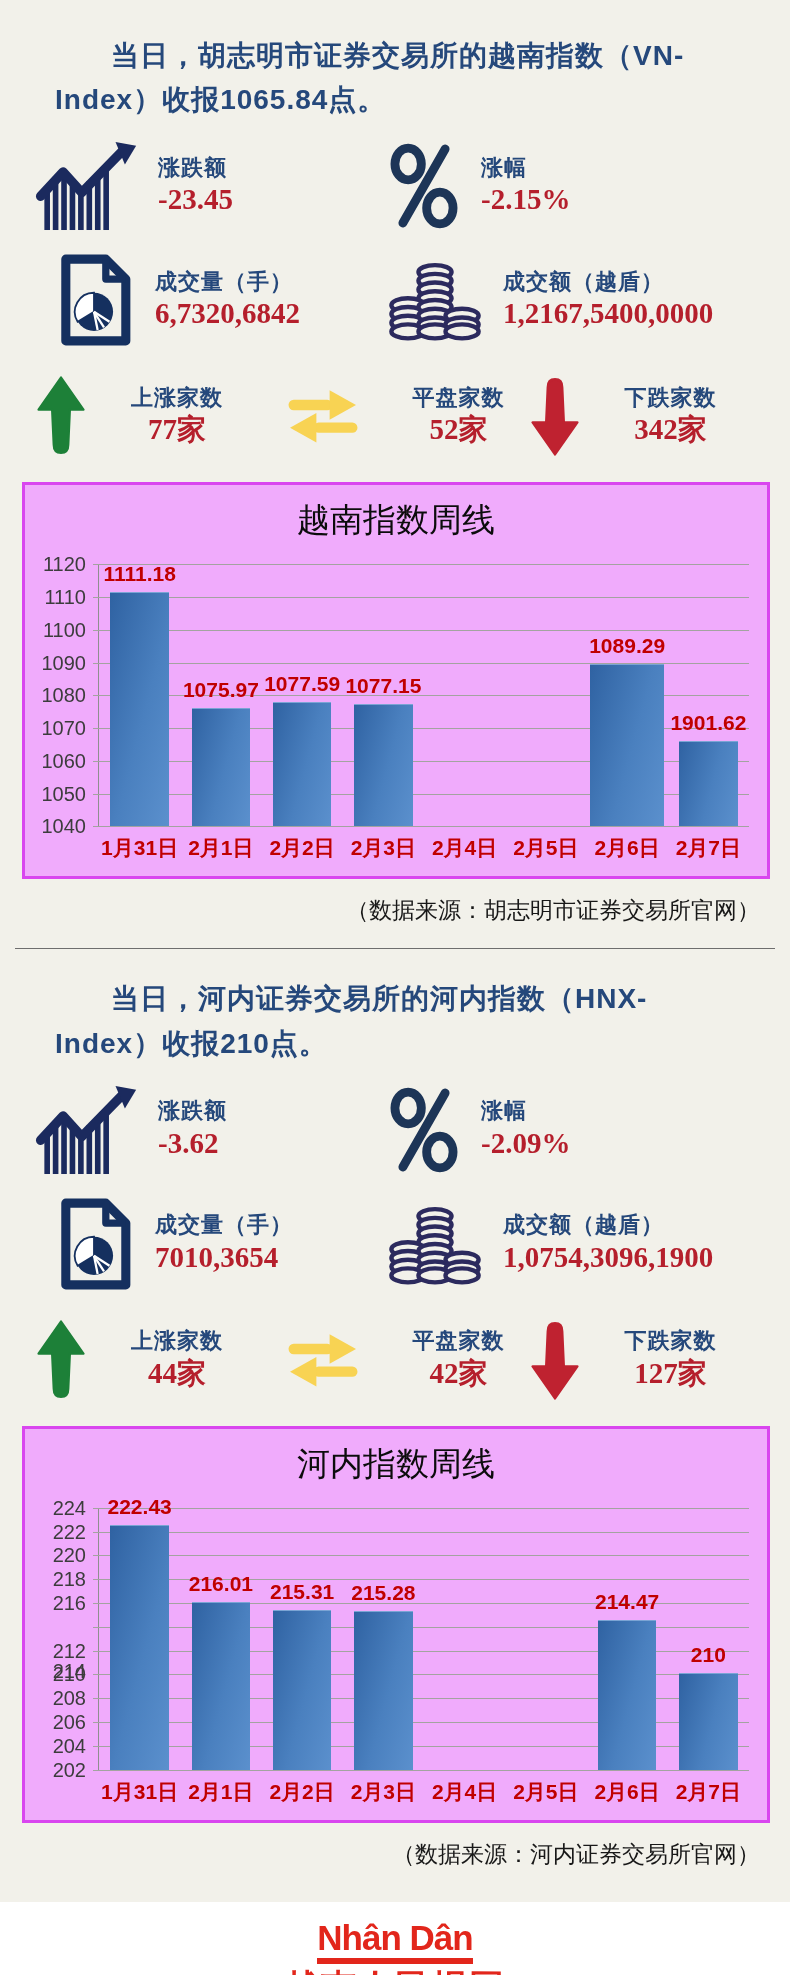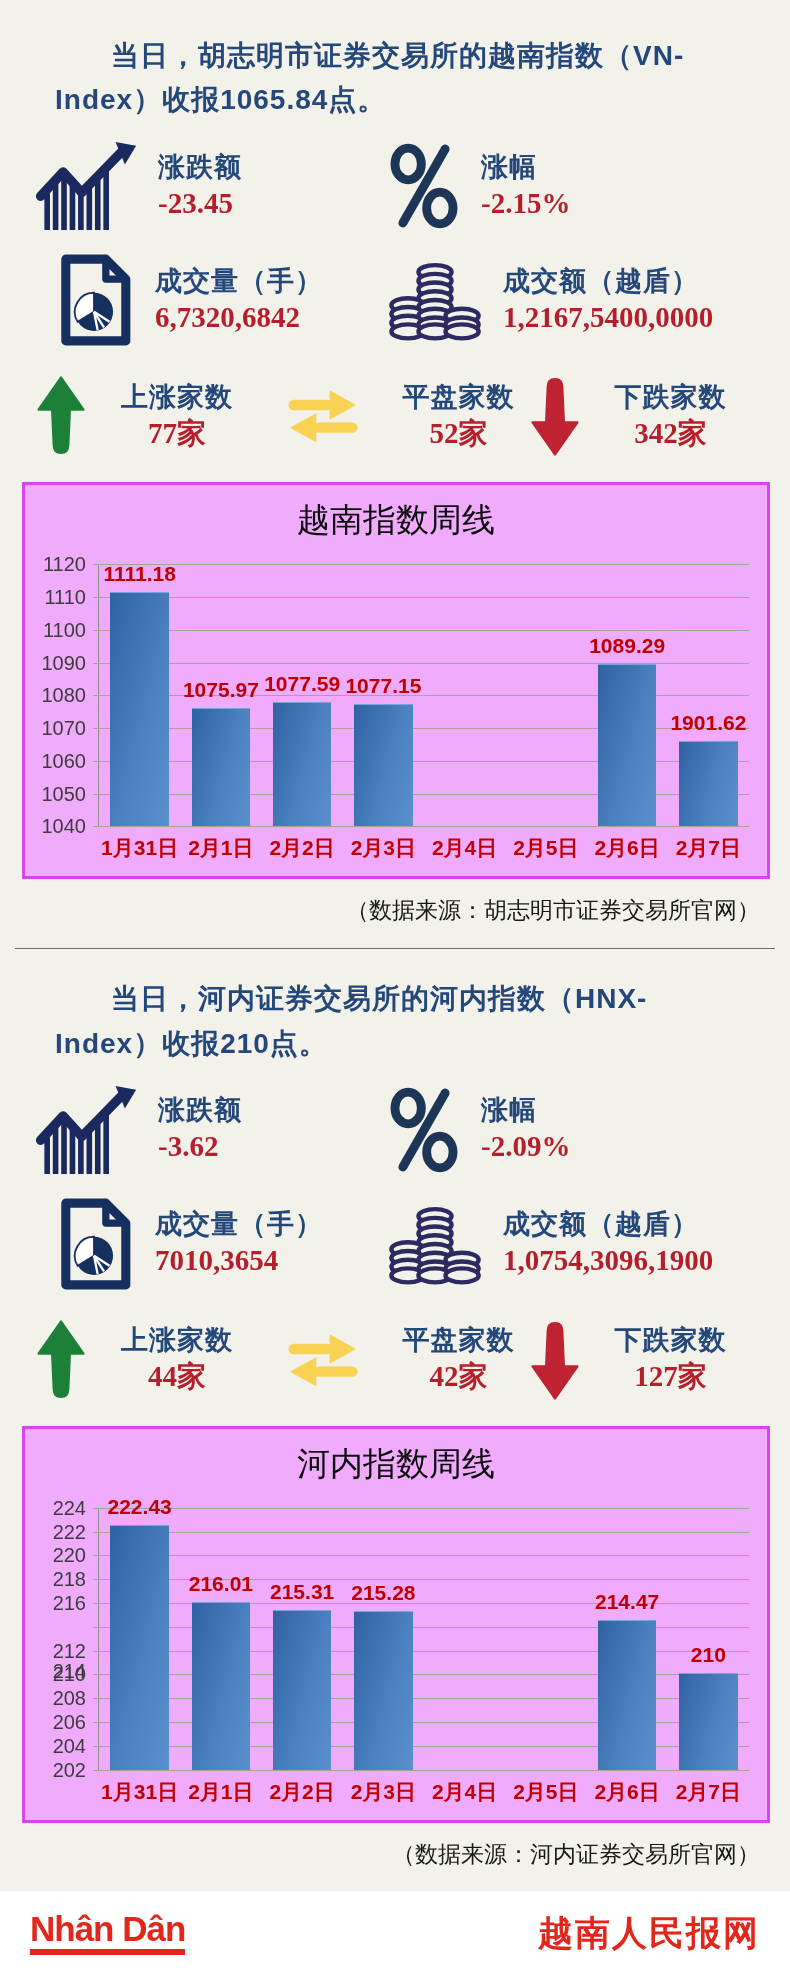--- a/index.html
+++ b/index.html
@@ -16,21 +16,21 @@
   }
   
   .stat-grid{display:flex;padding:0 20px 0 35px;}
   .stat-grid.two{margin-top:18px;}
   .stat-grid.two .stat:first-child{width:352px;flex:none;}
   .stat-grid.three{margin-top:26px;}
   .stat-grid.three .stat{flex:1;}
   .stat{display:flex;align-items:center;}
   .stat .icon{flex:none;margin-right:20px;display:flex;align-items:center;}
   .stat-text{display:flex;flex-direction:column;justify-content:center;}
-  .stat-label{color:#25487b;font-weight:bold;font-size:27px;letter-spacing:1px;line-height:1.25;}
+  .stat-label{color:#25487b;font-weight:bold;font-size:22px;letter-spacing:1px;line-height:1.25;}
   .stat-value{color:#b51f2c;font-weight:bold;font-size:29px;font-family:"Liberation Serif",serif;line-height:1.3;}
   .stat-grid.three .stat-text{align-items:center;min-width:140px;}
   
   .chart-panel{
     margin:26px 20px 0 22px;background:#f0abfc;border:3px solid #d946ef;
     padding:14px 0 10px 0;
   }
   .chart-title{
     text-align:center;font-family:"Liberation Serif",serif;color:#0c0c0c;
     font-size:33px;line-height:1.3;
@@ -55,23 +55,23 @@
     color:#c00000;font-weight:bold;font-size:21px;white-space:nowrap;
   }
   .x-labels{display:flex;margin:8px 18px 4px 74px;}
   .xtick{flex:1;text-align:center;color:#c00000;font-weight:bold;font-size:21px;white-space:nowrap;}
   
   .source{margin:16px 30px 0 0;text-align:right;font-size:23px;color:#181818;}
   .divider{border:none;border-top:1px solid #6e6e6e;margin:22px 15px 0 15px;}
   .report.second .headline{padding-top:28px;}
   
   .footer{
-    position:absolute;left:0;bottom:0;width:790px;height:84px;background:#ffffff;
+    position:absolute;left:0;bottom:0;width:790px;height:73px;background:#ffffff;
     display:flex;align-items:center;justify-content:space-between;
-    padding:10px 30px;box-sizing:border-box;
+    padding:18px 30px;box-sizing:border-box;flex-direction:column;
   }
   .nd-logo{
     color:#e2261b;font-weight:bold;font-size:35px;letter-spacing:-1px;
     border-bottom:6px solid #e2261b;line-height:1.05;padding-bottom:1px;
   }
   .site-name{color:#e2261b;font-weight:bold;font-size:35px;letter-spacing:2px;}
   svg{display:block;}
 </style>
 </head>
 <body>
@@ -250,21 +250,21 @@
                 </div>
               </div>
               <div class="bar-slot">
                 <div class="bar" style="height: 46.4375%;">
                   <div class="bar-label">1077.15</div>
                 </div>
               </div>
               <div class="bar-slot"></div>
               <div class="bar-slot"></div>
               <div class="bar-slot">
-                <div class="bar" style="height: 61.6125%;">
+                <div class="bar" style="height: 61.6125%; padding-left: 16px;">
                   <div class="bar-label">1089.29</div>
                 </div>
               </div>
               <div class="bar-slot">
                 <div class="bar" style="height: 32.3%;">
                   <div class="bar-label">1901.62</div>
                 </div>
               </div>
             </div>
         </div>

